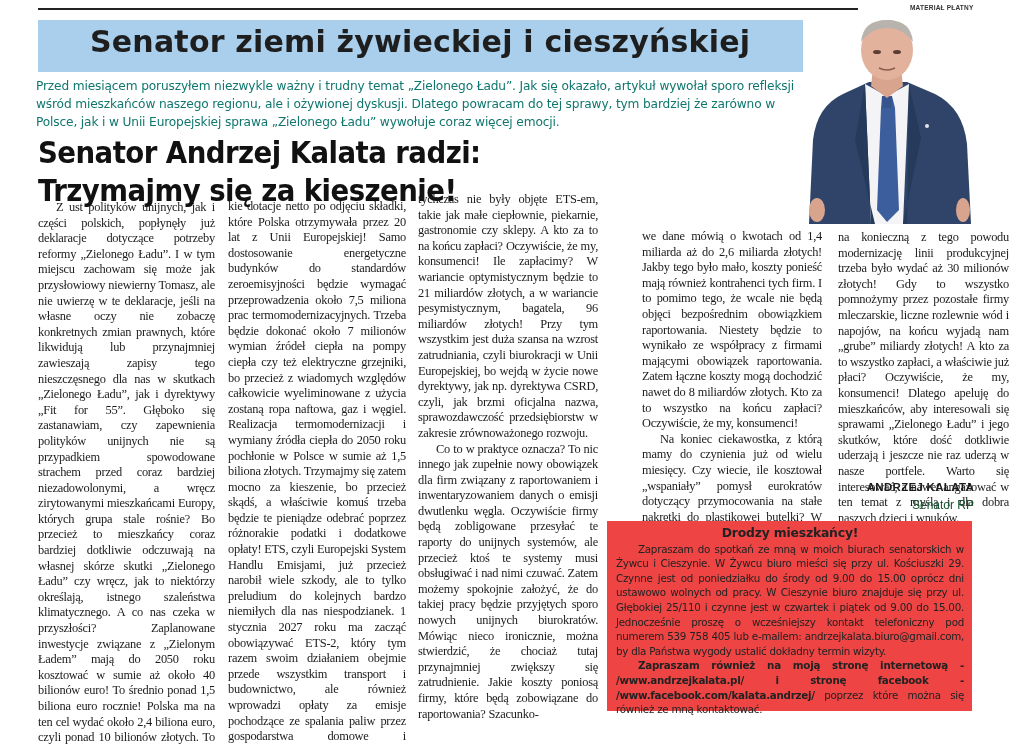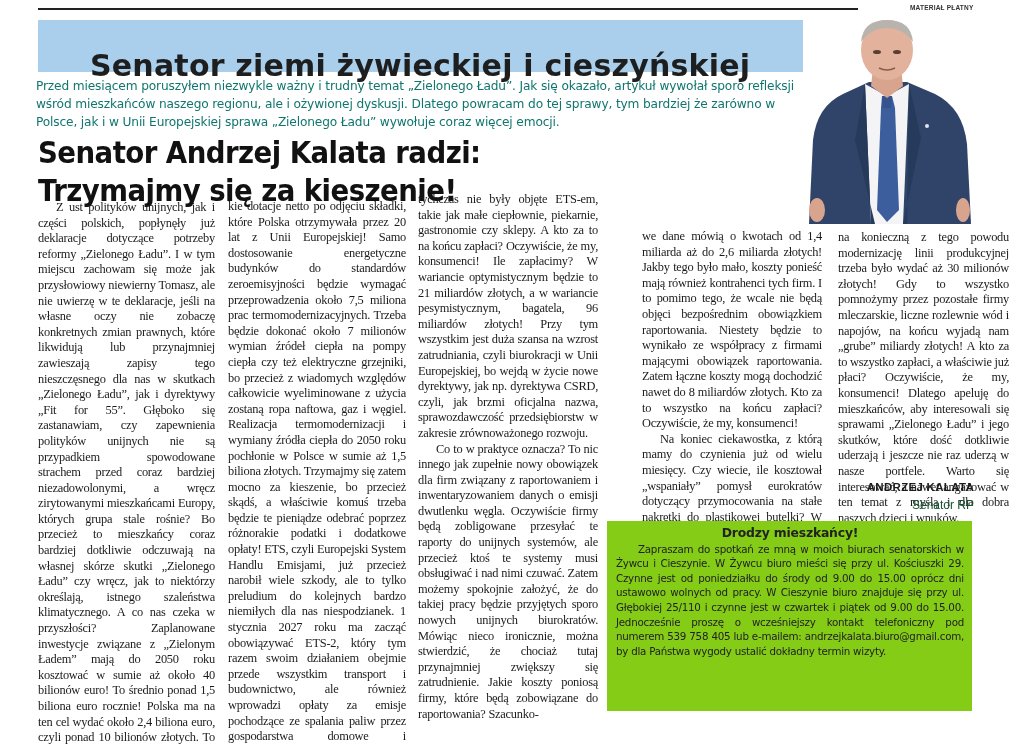--- a/index.html
+++ b/index.html
@@ -3,42 +3,42 @@
 <meta charset="utf-8">
 <style>
   * { box-sizing: border-box; margin: 0; padding: 0; }
   html, body { width: 1024px; height: 747px; background: #ffffff; overflow: hidden; }
   body { position: relative; font-family: "Liberation Serif", serif; color: #1b1b1b; }
 
   .top-rule { position: absolute; left: 38px; top: 8px; width: 820px; height: 2px; background: #222; }
   .paid-label { position: absolute; left: 910px; top: 4px; font-family: "Liberation Sans", sans-serif; font-weight: bold; font-size: 6.5px; letter-spacing: 0.2px; color: #333; }
 
   .banner { position: absolute; left: 38px; top: 20px; width: 934px; height: 52px; background: #a9cfec; }
-  .banner-title { position: absolute; left: 90px; top: 24px; font-family: "DejaVu Sans", sans-serif; font-weight: bold; font-size: 30px; color: #1e1e1e; letter-spacing: 0.2px; margin-top: 24px; }
+  .banner-title { position: absolute; left: 90px; top: 24px; font-family: "DejaVu Sans", sans-serif; font-weight: bold; font-size: 30px; color: #1e1e1e; letter-spacing: 0.2px; }
 
   .lead { position: absolute; left: 36px; top: 77px; width: 760px; font-family: "DejaVu Sans", sans-serif; font-size: 12.2px; line-height: 18px; color: #0f766e; letter-spacing: -0.15px; }
 
   .headline { position: absolute; left: 38px; top: 134px; width: 760px; font-family: "DejaVu Sans", sans-serif; font-weight: bold; font-size: 30px; line-height: 38px; color: #111; letter-spacing: -0.6px; transform: scaleX(0.92); transform-origin: left top; }
 
   .photo { position: absolute; left: 803px; top: 20px; width: 169px; height: 204px; overflow: hidden; background: #ffffff; }
 
   .col { position: absolute; top: 200px; font-size: 12.4px; line-height: 15.6px; text-align: justify; color: #1b1b1b; letter-spacing: -0.25px; hyphens: manual; }
   .col p { text-indent: 18px; }
   .col p.noindent { text-indent: 0; }
   .col1 { left: 38px; width: 177px; }
   .col2 { left: 228px; width: 178px; top: 199px; }
   .col3 { left: 418px; width: 180px; top: 192px; }
   .col4 { left: 610px; width: 180px; top: 229px; margin-left: 32px; }
   .col5 { left: 838px; width: 171px; top: 230px; }
 
   .sign { position: absolute; left: 803px; width: 171px; text-align: right; font-family: "Liberation Sans", sans-serif; }
   .sign-name { top: 481px; font-weight: bold; font-size: 11.5px; letter-spacing: 0.3px; color: #1b1b1b; }
   .sign-title { top: 498px; font-size: 12px; color: #14532d; }
 
-  .contact { position: absolute; left: 607px; top: 521px; width: 365px; height: 190px; background: #84cc16; padding: 5px 8px 0 9px; font-family: "DejaVu Sans", sans-serif; font-size: 10.3px; line-height: 14.6px; color: #222; letter-spacing: -0.25px; }
+  .contact { position: absolute; left: 607px; top: 521px; width: 365px; height: 190px; background: #ef4444; padding: 5px 8px 0 9px; font-family: "DejaVu Sans", sans-serif; font-size: 10.3px; line-height: 14.6px; color: #222; letter-spacing: -0.25px; }
   .contact h3 { text-align: center; font-size: 12.4px; font-weight: bold; margin-bottom: 1px; letter-spacing: -0.2px; }
   .contact p { text-align: justify; text-indent: 22px; }
   .contact b { font-weight: bold; }
 </style>
 </head>
 <body>
 
 <div class="top-rule"></div>
 <div class="paid-label">MATERIAŁ PŁATNY</div>
 
@@ -102,13 +102,14 @@
 <div class="col col5">
   <p class="noindent">na konieczną z tego powodu modernizację linii produkcyjnej trzeba było wydać aż 30 milionów złotych! Gdy to wszystko pomnożymy przez pozostałe firmy mleczarskie, liczne rozlewnie wód i napojów, na końcu wyjadą nam „grube” miliardy złotych! A kto za to wszystko zapłaci, a właściwie już płaci? Oczywiście, że my, konsumenci! Dlatego apeluję do mieszkańców, aby interesowali się sprawami „Zielonego Ładu” i jego skutków, które dość dotkliwie uderzają i jeszcze nie raz uderzą w nasze portfele. Warto się interesować, a nawet angażować w ten temat z myślą i dla dobra naszych dzieci i wnuków.</p>
 </div>
 
 <div class="sign sign-name">ANDRZEJ KALATA</div>
 <div class="sign sign-title">Senator RP</div>
 
 <div class="contact">
   <h3>Drodzy mieszkańcy!</h3>
   <p>Zapraszam do spotkań ze mną w moich biurach senatorskich w Żywcu i Cieszynie. W Żywcu biuro mieści się przy ul. Kościuszki 29. Czynne jest od poniedziałku do środy od 9.00 do 15.00 oprócz dni ustawowo wolnych od pracy. W Cieszynie biuro znajduje się przy ul. Głębokiej 25/110 i czynne jest w czwartek i piątek od 9.00 do 15.00. Jednocześnie proszę o wcześniejszy kontakt telefoniczny pod numerem 539 758 405 lub e-mailem: andrzejkalata.biuro@gmail.com, by dla Państwa wygody ustalić dokładny termin wizyty.</p>
+  <p><b>Zapraszam również na moją stronę internetową - /www.andrzejkalata.pl/ i stronę facebook - /www.facebook.com/kalata.andrzej/</b><span> poprzez które można się również ze mną kontaktować.</span></p>
 </div>
 
 </body></html>

